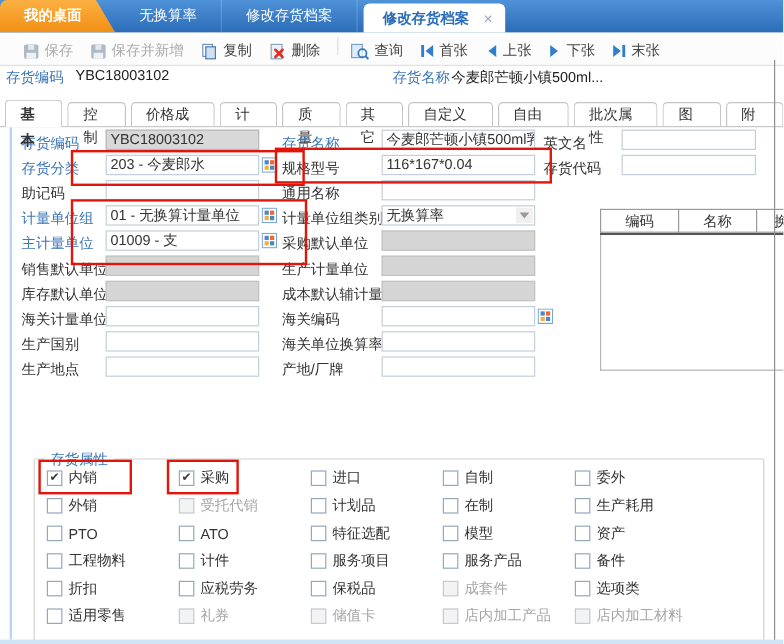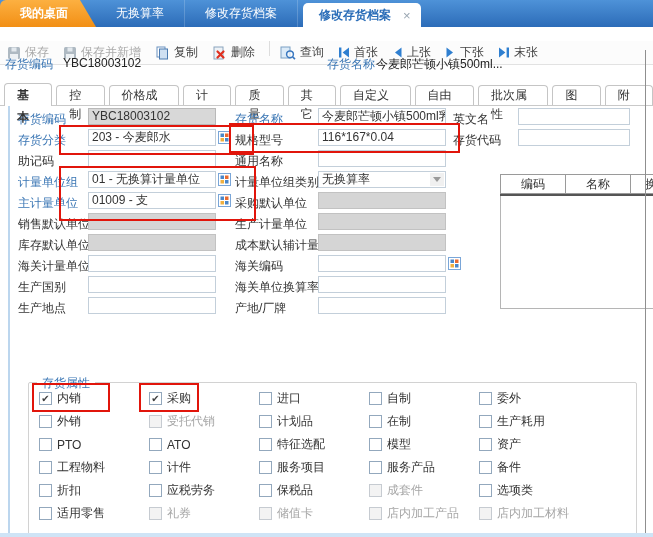--- a/index.html
+++ b/index.html
@@ -12,22 +12,22 @@
   .wtab{color:#fff;display:flex;align-items:center;padding:0 20px;cursor:default;}
   .wtab.orange{background:linear-gradient(#fcb041,#f28f15);font-weight:bold;
          border-radius:6px 0 0 0;clip-path:polygon(0 0,calc(100% - 16px) 0,100% 100%,0 100%);
          padding:0 28px 0 20px;}
   .wtab.blue{border-right:1px solid rgba(255,255,255,0.18);}
   .wtab.white{background:#fff;color:#2a6db8;font-weight:bold;align-self:flex-end;
          height:24px;border-radius:5px 5px 0 0;margin-left:5px;padding:0 10px 0 16px;}
   .wtab .close{margin-left:12px;color:#9aa6b2;font-weight:normal;font-size:13px;}
 
   
-  .toolbar{position:absolute;top:41px;left:0;right:0;height:23px;background:#fcfcfc;
-           border-bottom:1px solid #e2e2e2;display:flex;padding-left:7px;}
+  .toolbar{position:absolute;top:31px;left:0;right:0;height:23px;background:#fcfcfc;
+           border-bottom:1px solid #e2e2e2;display:flex;padding-left:19px;}
   .tbtn{display:flex;align-items:center;gap:4px;margin-right:14px;color:#444;}
   .tbtn.disabled{color:#aaa;}
   .tbtn .ticon{display:inline-flex;align-items:center;}
   .tsep{width:1px;height:15px;background:#ddd;margin:0 10px 0 0;}
 
   
   .rec-header{position:absolute;top:56px;left:0;right:0;height:16px;}
   .rec-header span{position:absolute;top:0;white-space:nowrap;}
   .lbl-blue{color:#3a76b4;}
   .rh-code-l{left:5px;}  .rh-code-v{left:63px;color:#222;}

